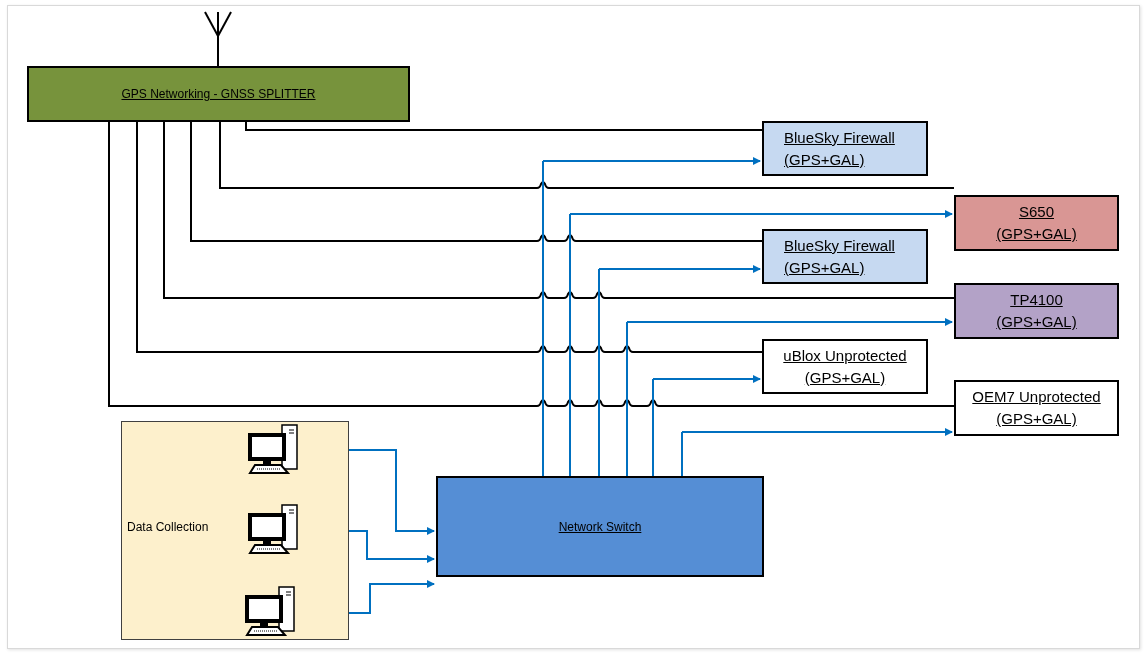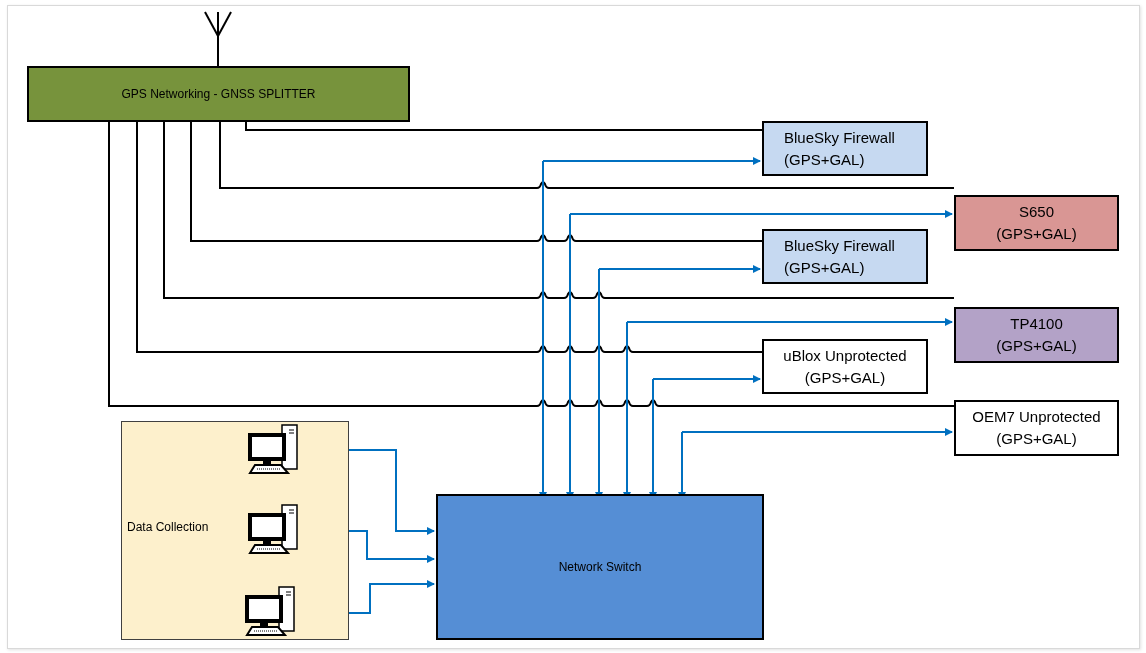--- a/index.html
+++ b/index.html
@@ -1,24 +1,24 @@
 <!DOCTYPE html>
 <html><head>
 <meta charset="utf-8">
 <style>
   html,body{margin:0;padding:0;background:#ffffff;}
   body{width:1146px;height:653px;position:relative;overflow:hidden;font-family:"Liberation Sans",sans-serif;}
   .frame{position:absolute;left:7px;top:5px;width:1131px;height:642px;border:1px solid #d9d9d9;box-shadow:1px 1px 3px rgba(0,0,0,0.12);background:#fff;}
   svg{position:absolute;left:0;top:0;}
-  .box{position:absolute;box-sizing:border-box;border:2px solid #000;display:flex;flex-direction:column;justify-content:center;color:#000;line-height:22px;font-size:15px;}
+  .box{position:absolute;box-sizing:border-box;border:2px solid #000;display:flex;flex-direction:column;justify-content:center;color:#000;line-height:22px;font-size:15px;text-decoration:underline;}
   .box span{display:block;}
   .center{align-items:center;text-align:center;}
   .left{align-items:flex-start;padding-left:20px;}
   .splitter{left:27px;top:66px;width:383px;height:56px;background:#77933c;font-size:12px;align-items:center;}
-  .switch{left:436px;top:494px;width:328px;height:146px;background:#558ed5;font-size:12px;align-items:center;}
+  .switch{left:436px;top:476px;width:328px;height:101px;background:#558ed5;font-size:12px;align-items:center;}
   .dc{position:absolute;left:121px;top:421px;width:228px;height:219px;box-sizing:border-box;border:1px solid #404040;background:#fdf0cc;}
   .dc-label{position:absolute;left:127px;top:520px;font-size:12px;color:#000;}
 </style>
 </head>
 <body>
 
 <div class="frame"></div>
 
 <svg width="1146" height="653">
   <defs>
@@ -73,29 +73,29 @@
   <span>(GPS+GAL)</span>
 </div>
 <div class="box center" style="left:954px;top:179px;width:165px;height:56px;background:#d99694;margin-top:16px;">
   <span>S650</span>
   <span>(GPS+GAL)</span>
 </div>
 <div class="box left" style="left:762px;top:229px;width:166px;height:55px;background:#c6d9f1;">
   <span>BlueSky Firewall</span>
   <span>(GPS+GAL)</span>
 </div>
-<div class="box center" style="left:954px;top:283px;width:165px;height:56px;background:#b3a2c7;margin-top:24px;">
+<div class="box center" style="left:954px;top:283px;width:165px;height:56px;background:#b3a2c7;">
   <span>TP4100</span>
   <span>(GPS+GAL)</span>
 </div>
 <div class="box center" style="left:762px;top:339px;width:166px;height:55px;background:#ffffff;">
   <span>uBlox Unprotected</span>
   <span>(GPS+GAL)</span>
 </div>
-<div class="box center" style="left:954px;top:400px;width:165px;height:56px;background:#ffffff;">
+<div class="box center" style="left:954px;top:380px;width:165px;height:56px;background:#ffffff;">
   <span>OEM7 Unprotected</span>
   <span>(GPS+GAL)</span>
 </div>
 
 <div class="dc"></div>
 <div class="dc-label">Data Collection</div>
 
 <div class="box switch">
   <span>Network Switch</span>
 </div>

